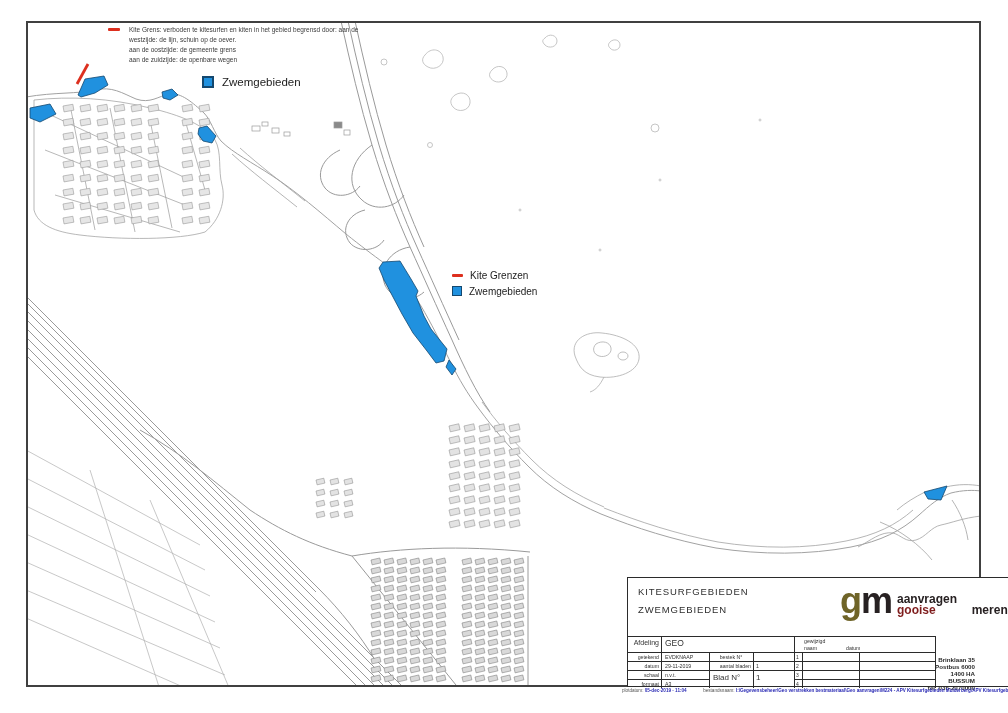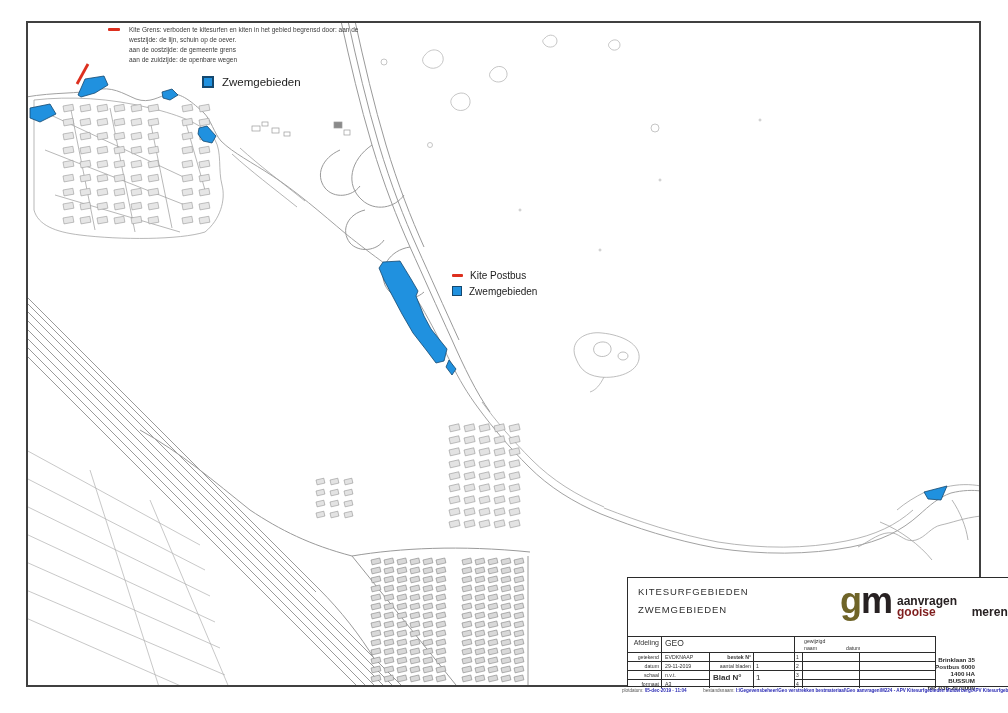--- a/index.html
+++ b/index.html
@@ -21,26 +21,26 @@
   .legend-mid .swatch{width:10px;height:10px;border:1.6px solid #173f5f;margin-right:7px;}
   .legend-mid .lbl{font-size:10px;color:#1c1c1c;}
 
   
   .tb{position:absolute;left:627px;top:577px;width:410px;height:110px;background:#fff;
       border:1.6px solid #2b2b2b;box-sizing:border-box;z-index:5;}
   .tb .abs{position:absolute;}
   .tb .hline{position:absolute;height:1px;background:#2b2b2b;}
   .tb .vline{position:absolute;width:1px;background:#2b2b2b;}
   .tb .title{font-size:9.5px;letter-spacing:0.9px;color:#2e2e2e;}
-  .logo{position:absolute;left:212px;top:6px;display:flex;align-items:flex-end;}
+  .logo{position:absolute;left:212px;top:6px;display:flex;align-items:center;}
   .logo .gm{font-size:36px;font-weight:bold;letter-spacing:-1px;line-height:34px;}
   .logo .txt{margin-left:5px;margin-top:8px;font-size:12px;font-weight:bold;line-height:11px;}
   .cell{position:absolute;font-size:5.2px;color:#333;line-height:8px;}
   .cell.ra{text-align:right;}
-  .cell.b{font-weight:bold;}
+  .cell.b{font-weight:normal;text-align:center;}
   .addr{position:absolute;left:295px;top:78px;width:52px;text-align:right;
         font-size:6.2px;line-height:7px;font-weight:bold;color:#2a2a2a;}
 
   
   .footer{position:absolute;left:622px;top:688px;width:386px;font-size:4.6px;line-height:5px;
           white-space:nowrap;z-index:6;}
   .footer .lab{color:#555;}
   .footer .val{font-weight:bold;}
 </style>
 </head>
@@ -435,21 +435,21 @@
   </div>
 
   <div class="legend-swim-top">
     <span class="swatch" style="background-color: rgb(32, 145, 223); border-color: rgb(20, 72, 111);"></span>
     <span class="lbl">Zwemgebieden</span>
   </div>
 
   <div class="legend-mid">
     <div class="row">
       <span class="dash" style="background-color: rgb(221, 47, 30);"></span>
-      <span class="lbl">Kite Postbus</span>
+      <span class="lbl">Kite Grenzen</span>
     </div>
     <div class="row">
       <span class="swatch" style="background-color: rgb(32, 145, 223); border-color: rgb(20, 72, 111);"></span>
       <span class="lbl">Zwemgebieden</span>
     </div>
   </div>
 
   <div class="tb">
     <div class="abs title" style="left:10px;top:8px;">KITESURFGEBIEDEN</div>
     <div class="abs title" style="left:10px;top:26px;">ZWEMGEBIEDEN</div>

